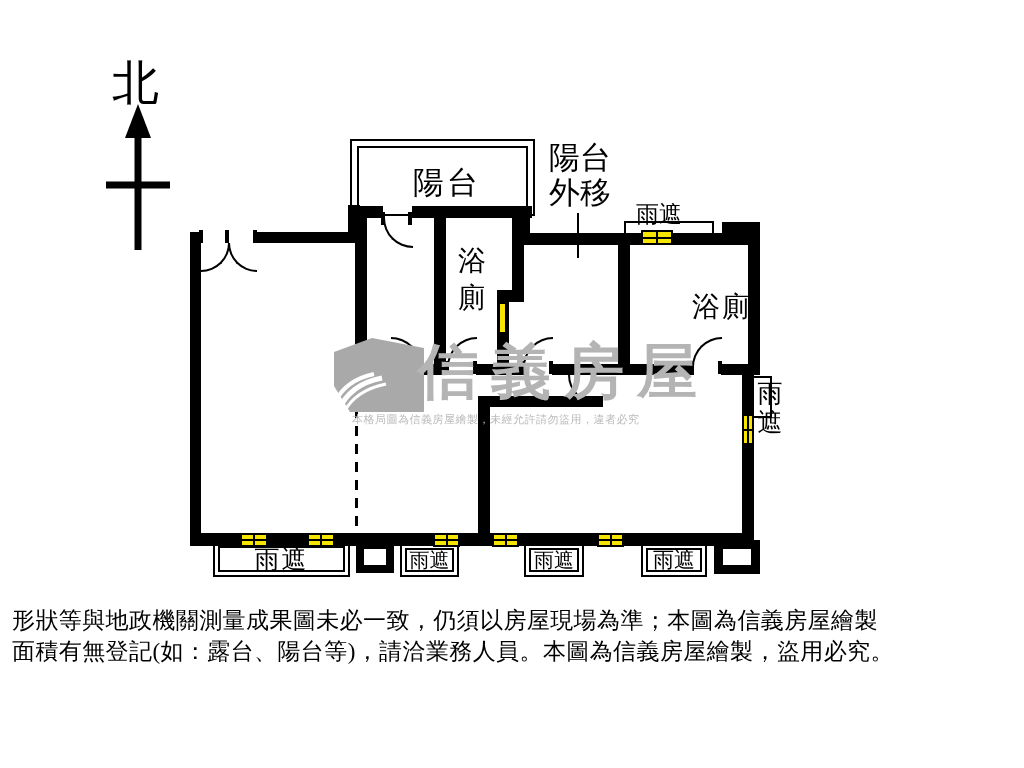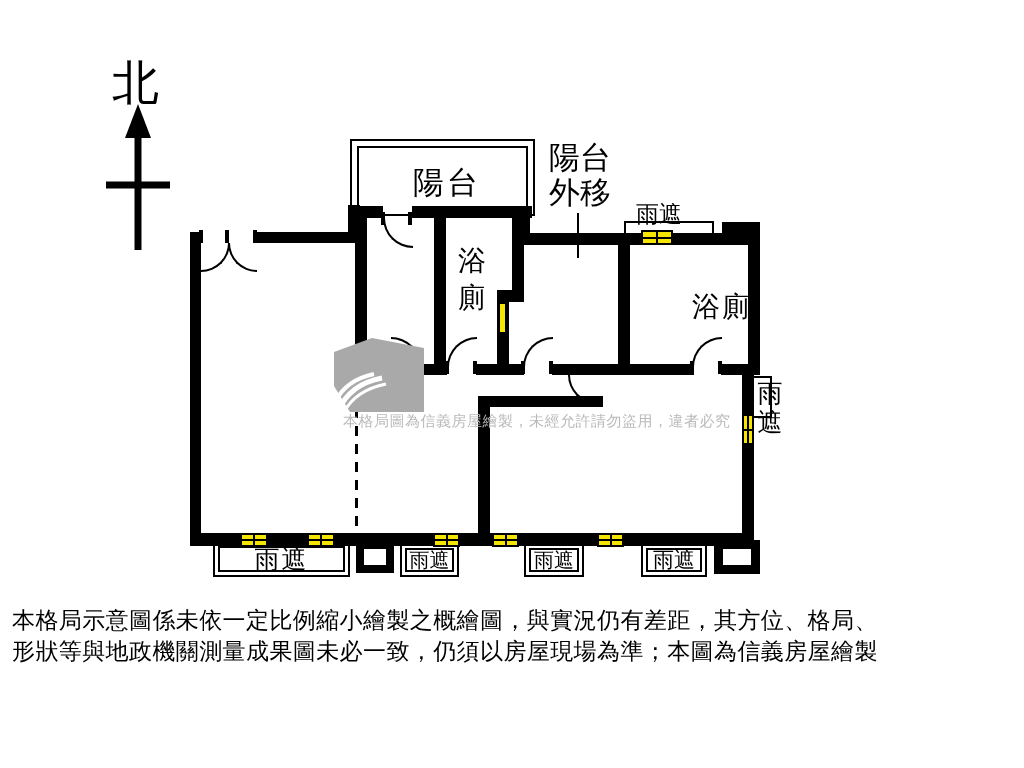--- a/index.html
+++ b/index.html
@@ -161,20 +161,21 @@
         <span class="lbl" style="position:static;font-size:21px">雨遮</span>
       </div>
   </div>
 
   <svg class="wm" style="left:334px;top:338px" width="90" height="74" viewBox="0 0 90 74">
     <polygon points="0,14 38,0 90,10 90,74 16,74 0,48" fill="#a9a9a9"></polygon>
     <path d="M4,73 Q16,46 48,40" stroke="#fff" stroke-width="5" fill="none"></path>
     <path d="M1,64 Q12,42 40,36" stroke="#fff" stroke-width="4" fill="none"></path>
     <path d="M10,74 Q22,52 52,46" stroke="#fff" stroke-width="3" fill="none"></path>
   </svg>
-  <div class="wm" style="left:343px;top:412px;font-size:15px;letter-spacing:0.5px;color:#bababa;white-space:nowrap">本格局圖為信義房屋繪製，未經允許請勿盜用，違者必究</div>
+  <div class="wm" style="left:418px;top:332px;font-size:60px;font-weight:600;letter-spacing:13px;color:#b4b4b4;white-space:nowrap">信義房屋</div>
+  <div class="wm" style="left:352px;top:412px;font-size:11px;letter-spacing:0.5px;color:#bababa;white-space:nowrap">本格局圖為信義房屋繪製，未經允許請勿盜用，違者必究</div>
 
   <div id="disclaimer">
-    <div>本格局示意圖係未依一定比例縮小繪製之概繪圖，與實況仍有差距，其方位、格局、</div>
     <div>形狀等與地政機關測量成果圖未必一致，仍須以房屋現場為準；本圖為信義房屋繪製</div>
+    <div>面積有無登記(如：露台、陽台等)，請洽業務人員。本圖為信義房屋繪製，盜用必究。</div>
   </div>
 
 </div>
 
 </body></html>

